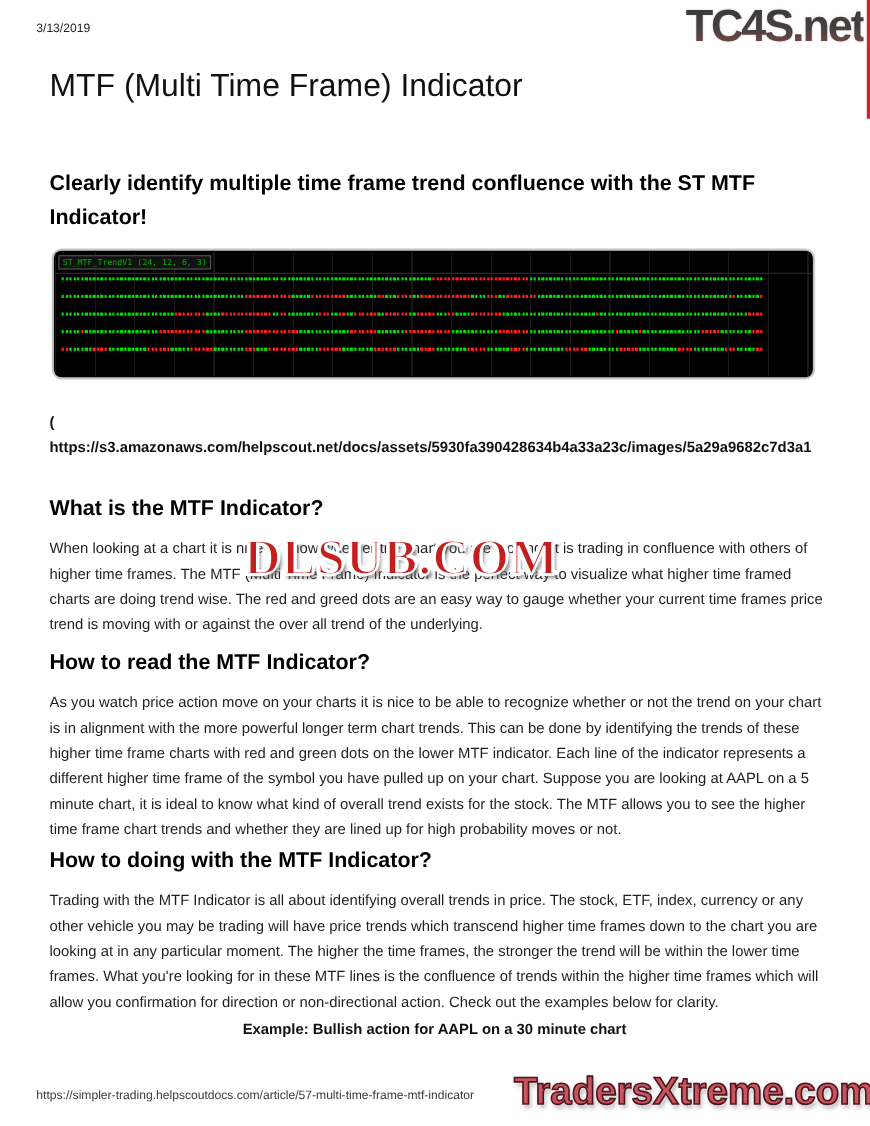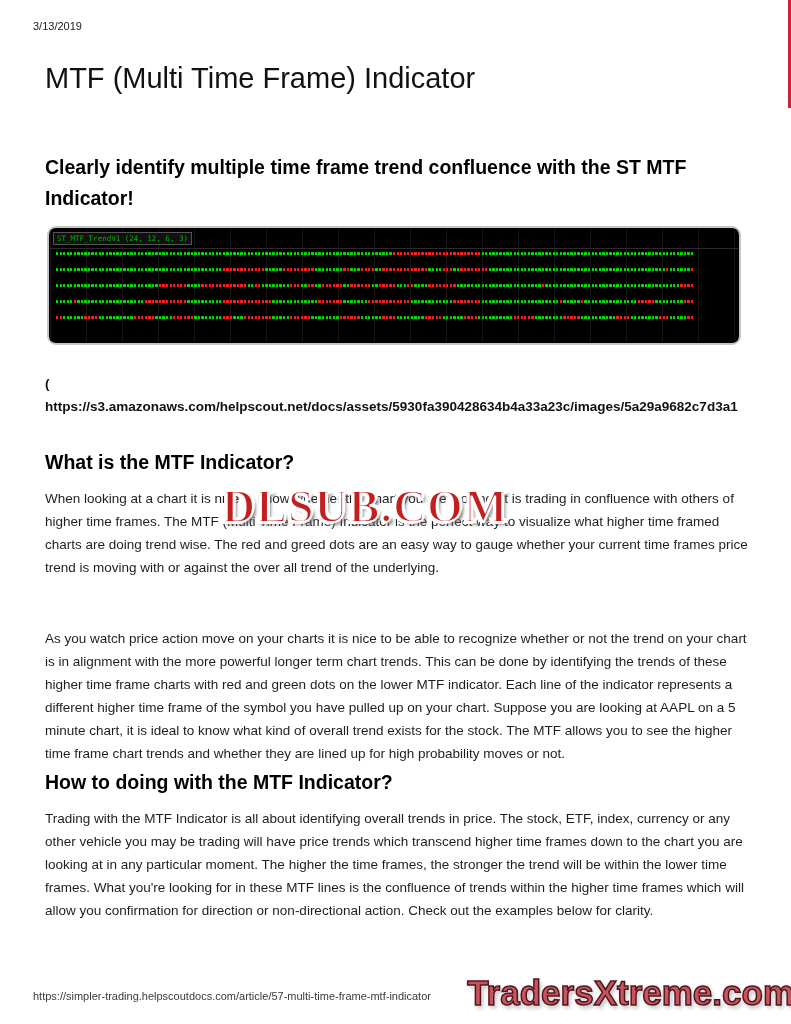--- a/index.html
+++ b/index.html
@@ -72,20 +72,21 @@
     text-shadow:0 0 2px #fff, 0 0 4px #e8e8e8, 2px 3px 4px #b5b5b5; line-height:1.2;
   }
   .abs { position:absolute; }
 </style>
 </head>
 <body>
 
 <div class="page">
 
   <div class="print-date">3/13/2019</div>
+  <div class="tc4s-logo">TC4S.net</div>
   <div class="red-strip"></div>
 
   <h1 class="content abs h1">MTF (Multi Time Frame) Indicator</h1>
   <h2 class="content abs headline">Clearly identify multiple time frame trend confluence with the ST MTF Indicator!</h2>
 
   <div class="chart">
     <div class="chart-inner">
       <div class="chart-sep"></div>
       <div class="chart-label">ST_MTF_TrendV1 (24, 12, 6, 3)</div>
       <div class="dot-row row-0">
@@ -1003,22 +1004,24 @@
 
   <div class="content abs img-link">
     <span>(</span>
     <span>https://s3.amazonaws.com/helpscout.net/docs/assets/5930fa390428634b4a33a23c/images/5a29a9682c7d3a1</span>
   </div>
 
   <h3 class="content abs sec-h s1h">What is the MTF Indicator?</h3>
   <p class="content abs sec-p s1p">When looking at a chart it is nice to know whether the chart you are looking at is trading in confluence with others of higher time frames. The MTF (Multi Time Frame) Indicator is the perfect way to visualize what higher time framed charts are doing trend wise. The red and greed dots are an easy way to gauge whether your current time frames price trend is moving with or against the over all trend of the underlying.</p>
   <div class="watermark">DLSUB.COM</div>
 
+  <h3 class="content abs sec-h s2h">How to read the MTF Indicator?</h3>
   <p class="content abs sec-p s2p">As you watch price action move on your charts it is nice to be able to recognize whether or not the trend on your chart is in alignment with the more powerful longer term chart trends. This can be done by identifying the trends of these higher time frame charts with red and green dots on the lower MTF indicator. Each line of the indicator represents a different higher time frame of the symbol you have pulled up on your chart. Suppose you are looking at AAPL on a 5 minute chart, it is ideal to know what kind of overall trend exists for the stock. The MTF allows you to see the higher time frame chart trends and whether they are lined up for high probability moves or not.</p>
 
   <h3 class="content abs sec-h s3h">How to doing with the MTF Indicator?</h3>
   <p class="content abs sec-p s3p">Trading with the MTF Indicator is all about identifying overall trends in price. The stock, ETF, index, currency or any other vehicle you may be trading will have price trends which transcend higher time frames down to the chart you are looking at in any particular moment. The higher the time frames, the stronger the trend will be within the lower time frames. What you're looking for in these MTF lines is the confluence of trends within the higher time frames which will allow you confirmation for direction or non-directional action. Check out the examples below for clarity.</p>
 
+  <div class="content abs example">Example: Bullish action for AAPL on a 30 minute chart</div>
 
   <div class="footer-url">https://simpler-trading.helpscoutdocs.com/article/57-multi-time-frame-mtf-indicator</div>
   <div class="tx-logo">TradersXtreme.com</div>
 
 </div>
 
 </body></html>

